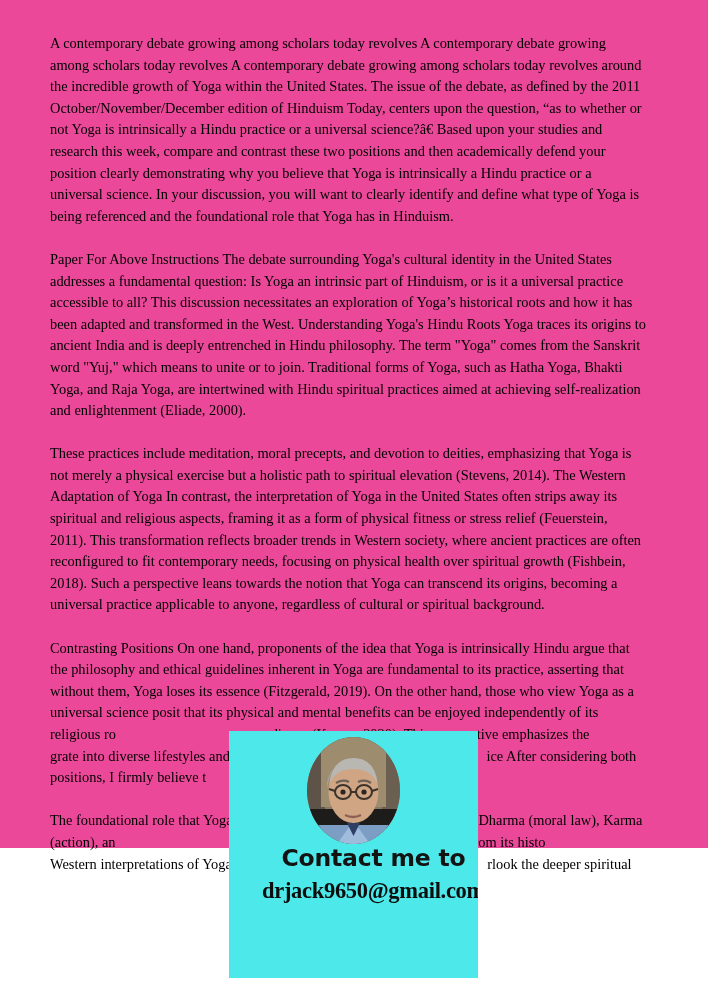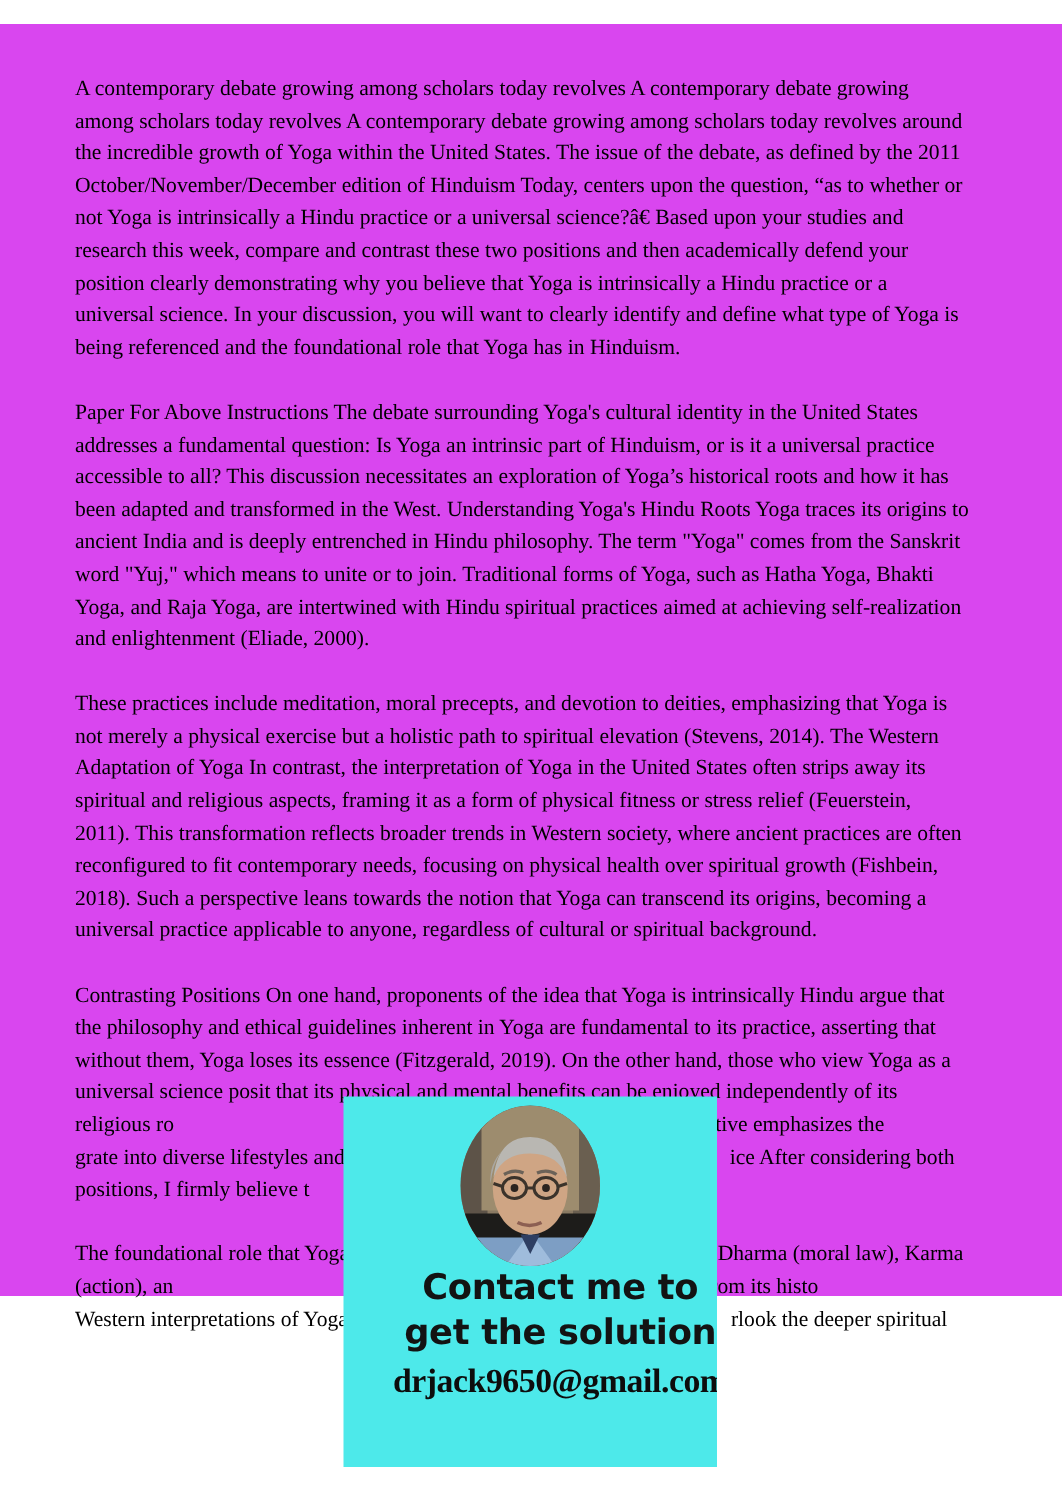--- a/index.html
+++ b/index.html
@@ -11,24 +11,24 @@
     width: 708px;
     height: 1000px;
     position: relative;
     overflow: hidden;
     font-family: "Liberation Serif", "DejaVu Serif", serif;
   }
 
   #doc-page {
     position: absolute;
     left: 0;
-    top: 16px;
+    top: 0;
     width: 708px;
     height: 848px;
-    background: #d946ef;
+    background: #ec4899;
   }
 
   #doc-body {
     position: absolute;
     left: 50px;
     top: 33px;
     width: 596px;
   }
 
   .para {
@@ -142,17 +142,16 @@
         <path d="M29 46 q7 -4 13 -1" stroke="#6b6258" stroke-width="2.2" fill="none"></path>
         <path d="M51 45 q7 -3 13 1" stroke="#6b6258" stroke-width="2.2" fill="none"></path>
         <path d="M46 60 q-3 8 -1 11 q2 2 5 1" stroke="#a9７f64" stroke-width="2" fill="none" opacity="0.55"></path>
         <path d="M38 78 q8 4 16 0" stroke="#8c5f52" stroke-width="2.4" fill="none"></path>
       </g>
     </svg>
   </div>
 
   <div id="overlay-text">
     <div class="wm-line">Contact me to</div>
-    <div class="wm-line">get the solution</div>
     <div class="wm-email">drjack9650@gmail.com</div>
   </div>
 
 </div>
 
 </body></html>

